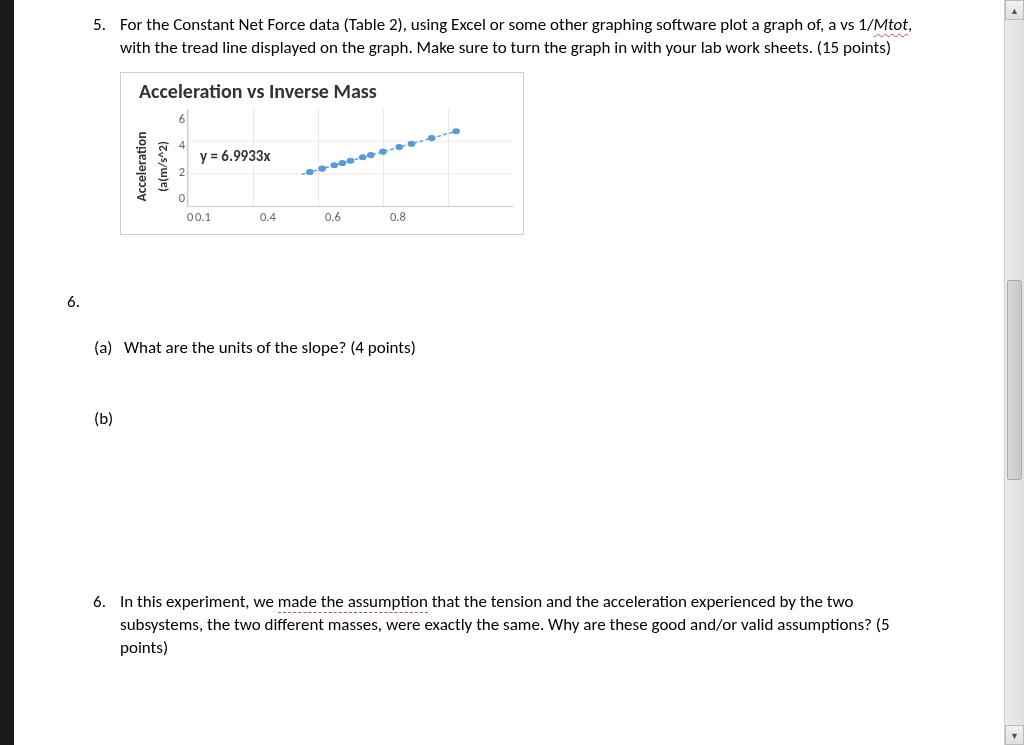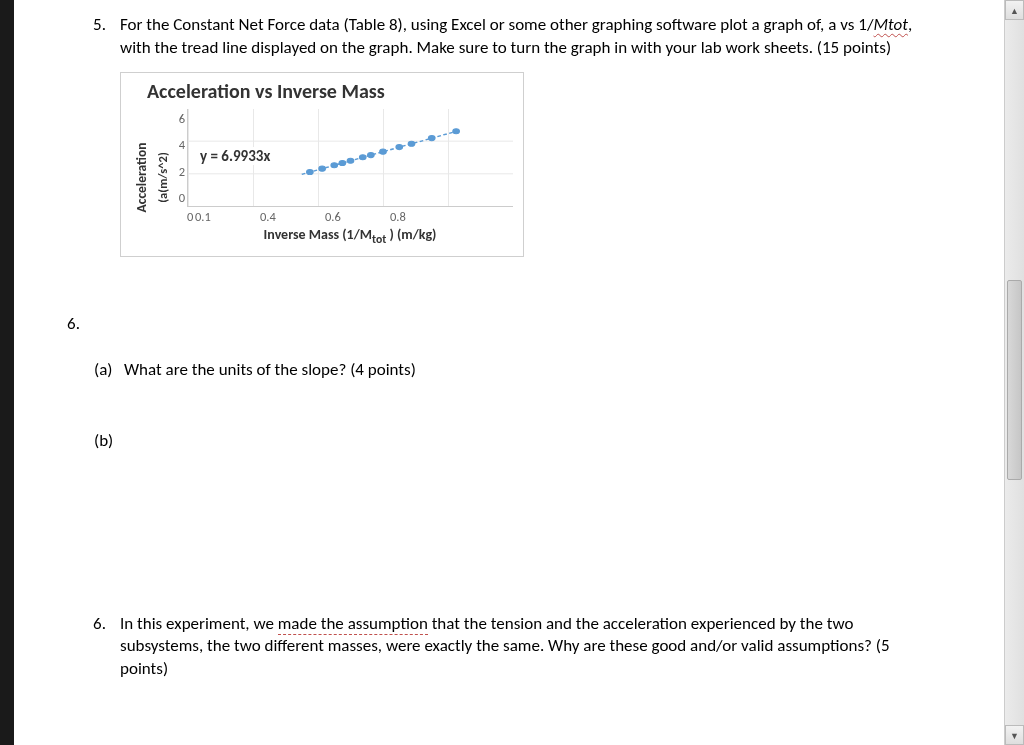--- a/index.html
+++ b/index.html
@@ -58,21 +58,21 @@
     border: 1px solid #cfcfcf;
     width: 404px;
     padding: 6px 10px 10px 10px;
     position: relative;
   }
   .chart-title {
     font-weight: 700;
     font-size: 20px;
     color: #333;
     margin-bottom: 6px;
-    margin-left: 16px;
+    margin-left: 8px;
   }
   .chart-row { display: flex; align-items: stretch; }
   .yaxis-title-wrap {
     width: 22px;
     display: flex;
     align-items: center;
     justify-content: center;
   }
   .yaxis-title {
     transform: rotate(-90deg);
@@ -191,21 +191,21 @@
 </head>
 <body>
 
 <div class="dark-strip"></div>
 
 <div class="page">
 
   <div class="q-block">
     <div class="q-num">5.</div>
     <div class="q-body">
-      <span>For the Constant Net Force data (Table 8), using Excel or some other graphing software plot a graph of, a vs 1/</span><span class="wavy">Mtot</span><span>, with the tread line displayed on the graph. Make sure to turn the graph in with your lab work sheets. (15 points)</span>
+      <span>For the Constant Net Force data (Table 2), using Excel or some other graphing software plot a graph of, a vs 1/</span><span class="wavy">Mtot</span><span>, with the tread line displayed on the graph. Make sure to turn the graph in with your lab work sheets. (15 points)</span>
     </div>
   </div>
 
   <div class="chart-box" style="margin-left:40px;">
     <div class="chart-title">Acceleration vs Inverse Mass</div>
     <div class="chart-row">
       <div class="yaxis-title-wrap">
         <div class="yaxis-title">Acceleration</div>
       </div>
       <div class="yaxis-sub">
@@ -240,21 +240,20 @@
           </svg>
           <div class="eq-label">y = 6.9933x</div>
         </div>
         <div class="xtick-row">
           <span>0</span>
           <span>0.1</span>
           <span>0.4</span>
           <span>0.6</span>
           <span>0.8</span>
         </div>
-        <div class="xaxis-title">Inverse Mass (1/M<sub>tot</sub> ) (m/kg)</div>
       </div>
     </div>
   </div>
 
   <div class="q-block" style="margin-top:0;">
     <div class="q-num" style="margin-left:-26px;">6.</div>
     <div class="q-body" style="padding-top:38px;">
       <div class="sub-item" style="margin-left:0;">
         <div class="sub-letter">(a)</div>
         <div class="sub-text">What are the units of the slope? (4 points)</div>

